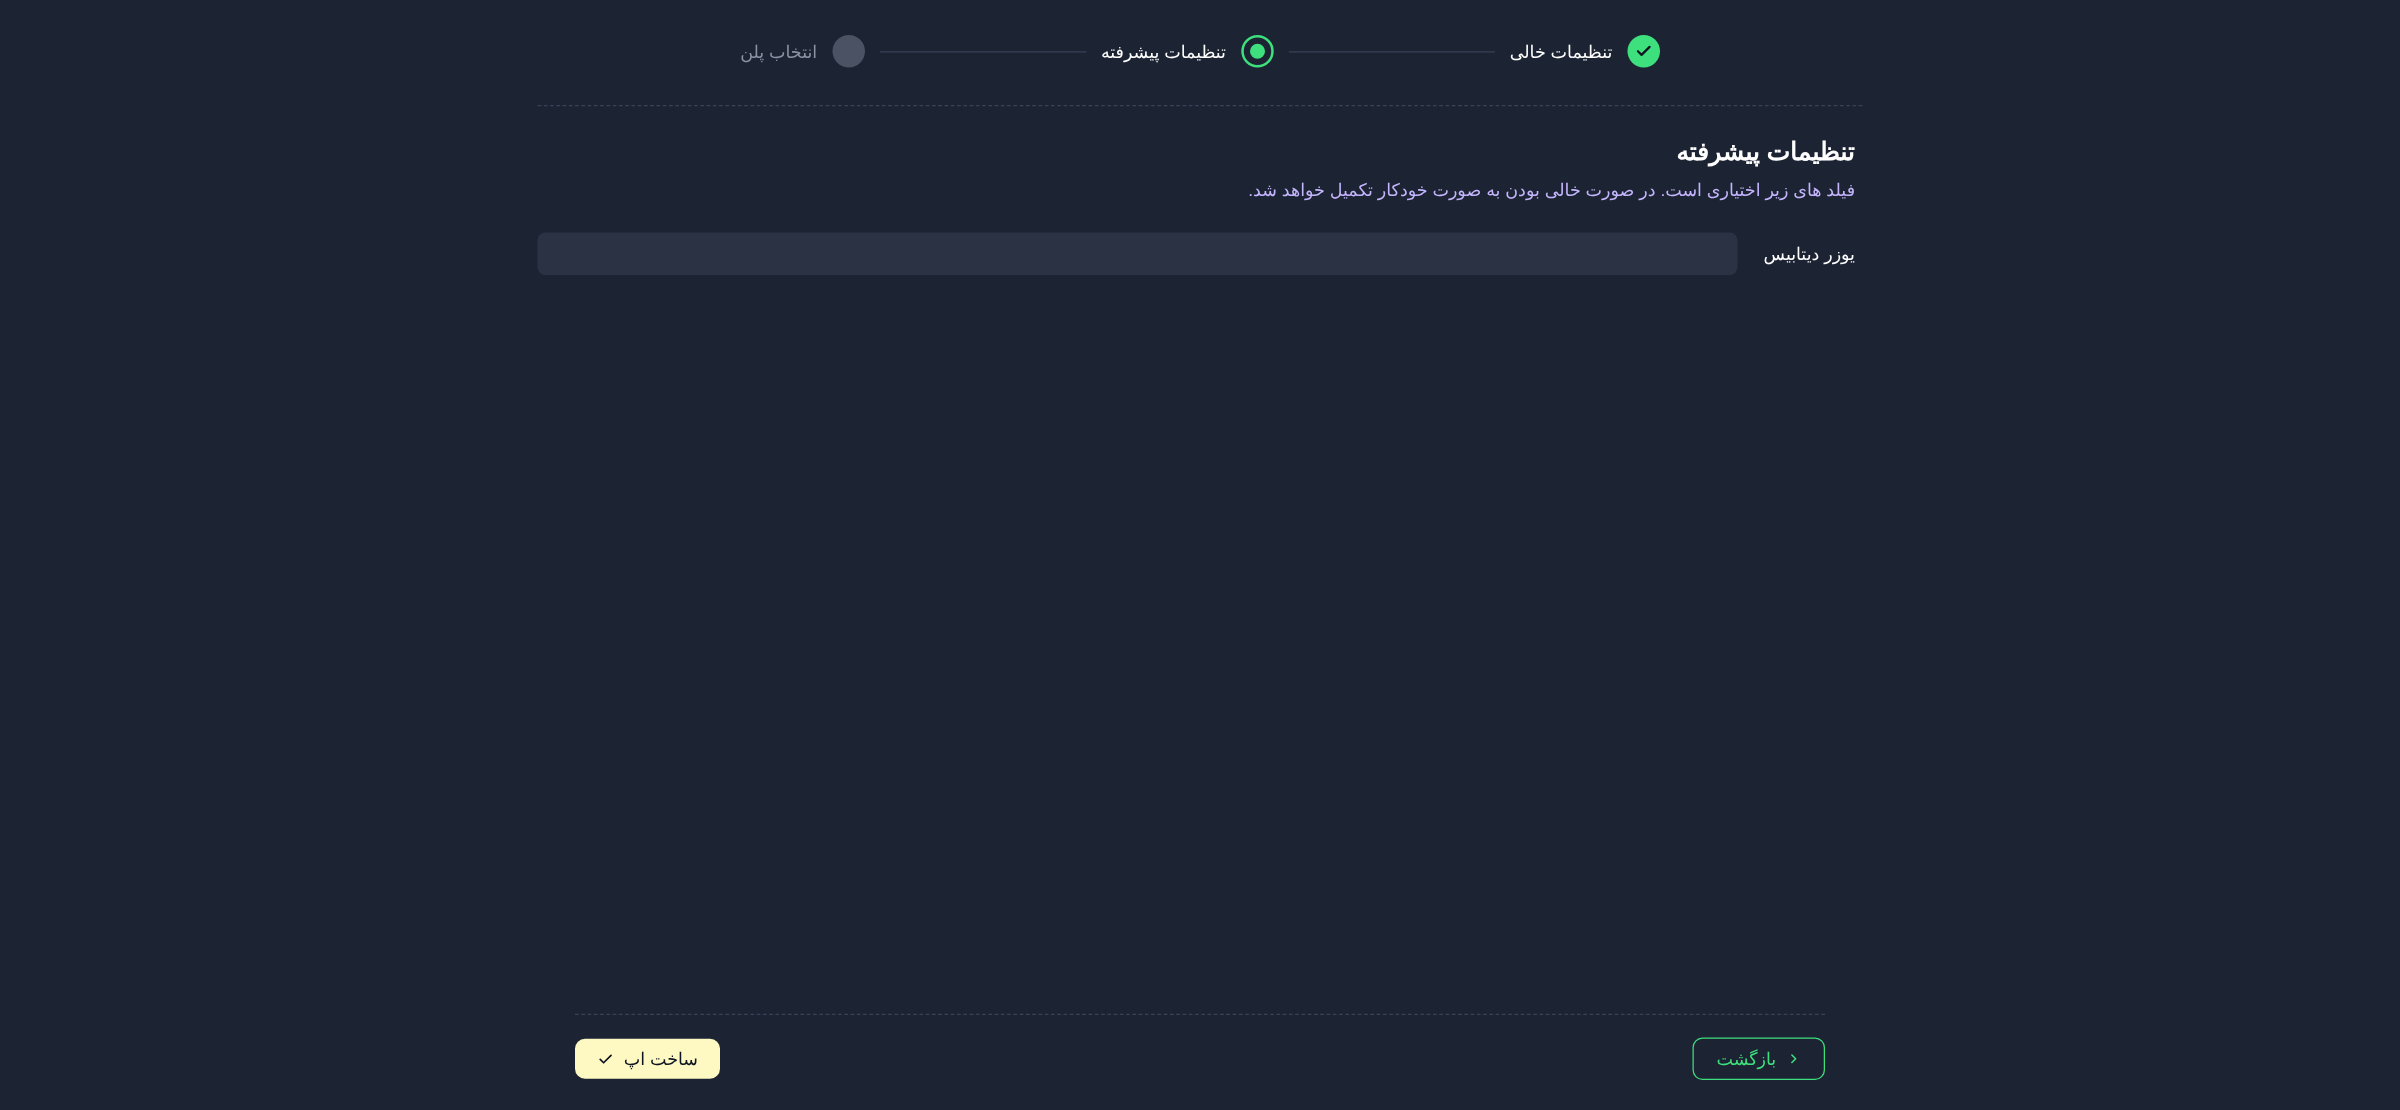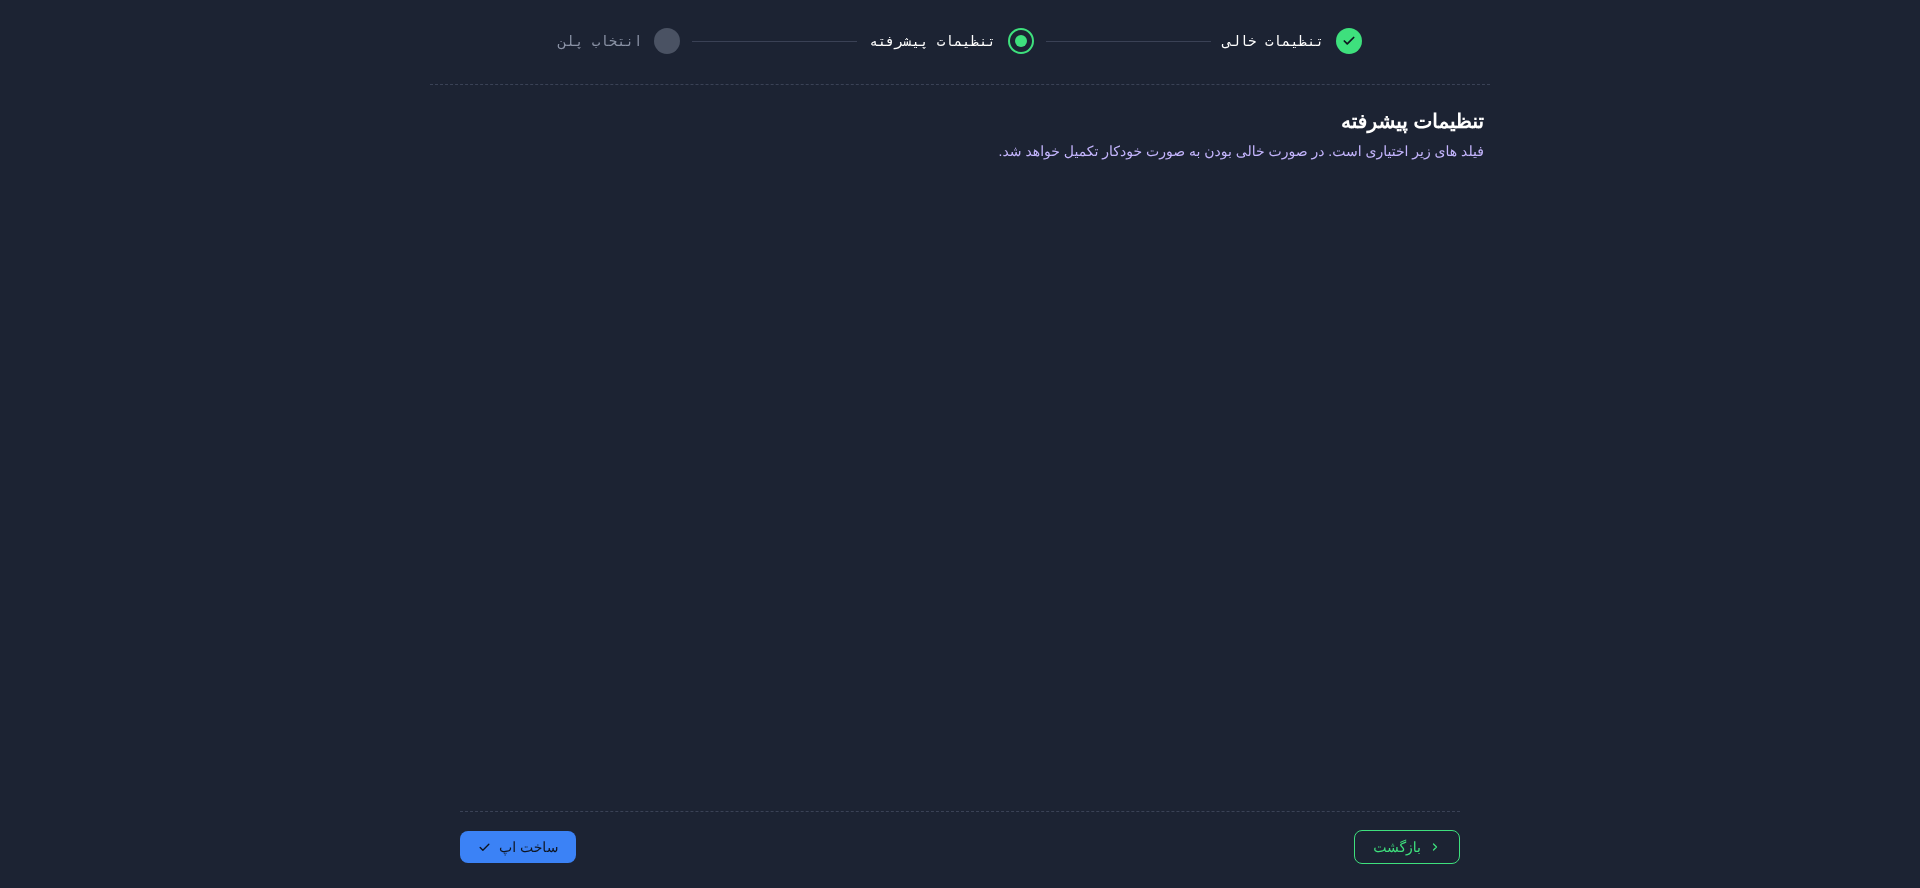--- a/index.html
+++ b/index.html
@@ -26,21 +26,20 @@
       align-items: center;
       justify-content: center;
       gap: 12px;
       margin-bottom: 30px;
       direction: rtl;
     }
     .step {
       display: flex;
       align-items: center;
       gap: 12px;
-      font-family: Liberation Mono, monospace;
     }
     .step-circle {
       width: 26px;
       height: 26px;
       border-radius: 50%;
       display: flex;
       align-items: center;
       justify-content: center;
       flex-shrink: 0;
     }
@@ -159,21 +158,21 @@
       cursor: pointer;
       border: none;
     }
     .btn-back {
       background-color: transparent;
       border: 1.5px solid #3ee07d;
       color: #3ee07d;
       margin-left: 36px;
     }
     .btn-primary {
-      background-color: #3b82f6;
+      background-color: #fef9c3;
       color: #0f1520;
       font-weight: 500;
     }
     .icon {
       display: inline-flex;
       align-items: center;
       justify-content: center;
     }
   </style>
 </head>
@@ -201,20 +200,24 @@
     </div>
   </div>
 
   <hr class="divider">
 
   <div class="content">
     <h1 class="title">تنظیمات پیشرفته</h1>
     <p class="subtitle">فیلد های زیر اختیاری است. در صورت خالی بودن به صورت خودکار تکمیل خواهد شد.</p>
 
     <div class="form-row">
+      <div class="form-group">
+        <label class="form-label">یوزر دیتابیس</label>
+        <input type="text" class="form-input" value="" style="">
+      </div>
     </div>
 
   </div>
 </div>
 
 <div class="footer">
   <hr class="footer-divider">
   <div class="footer-buttons">
     <button class="btn btn-back">
       <span class="icon">

